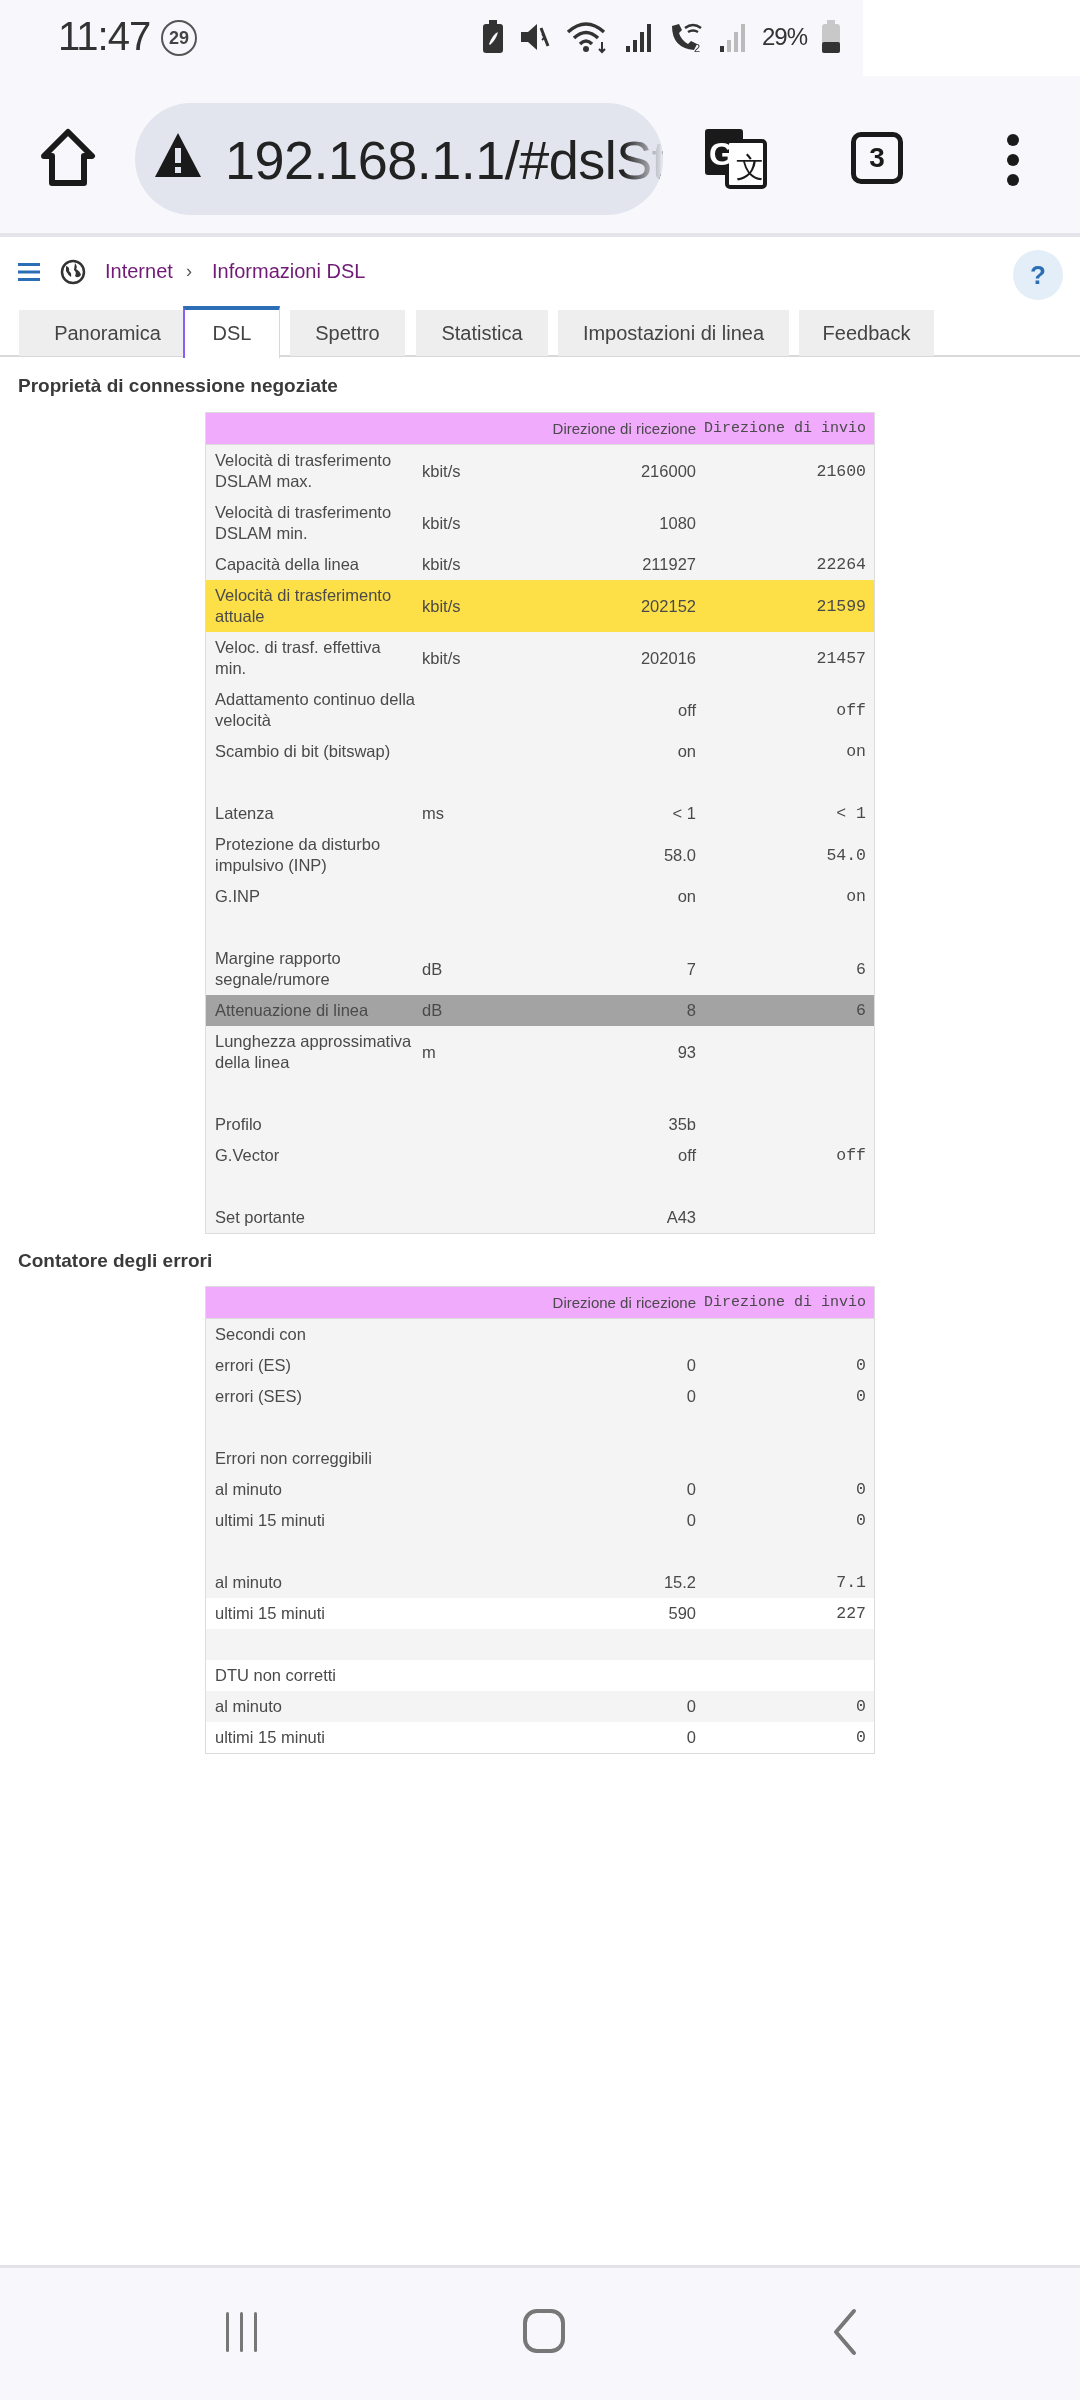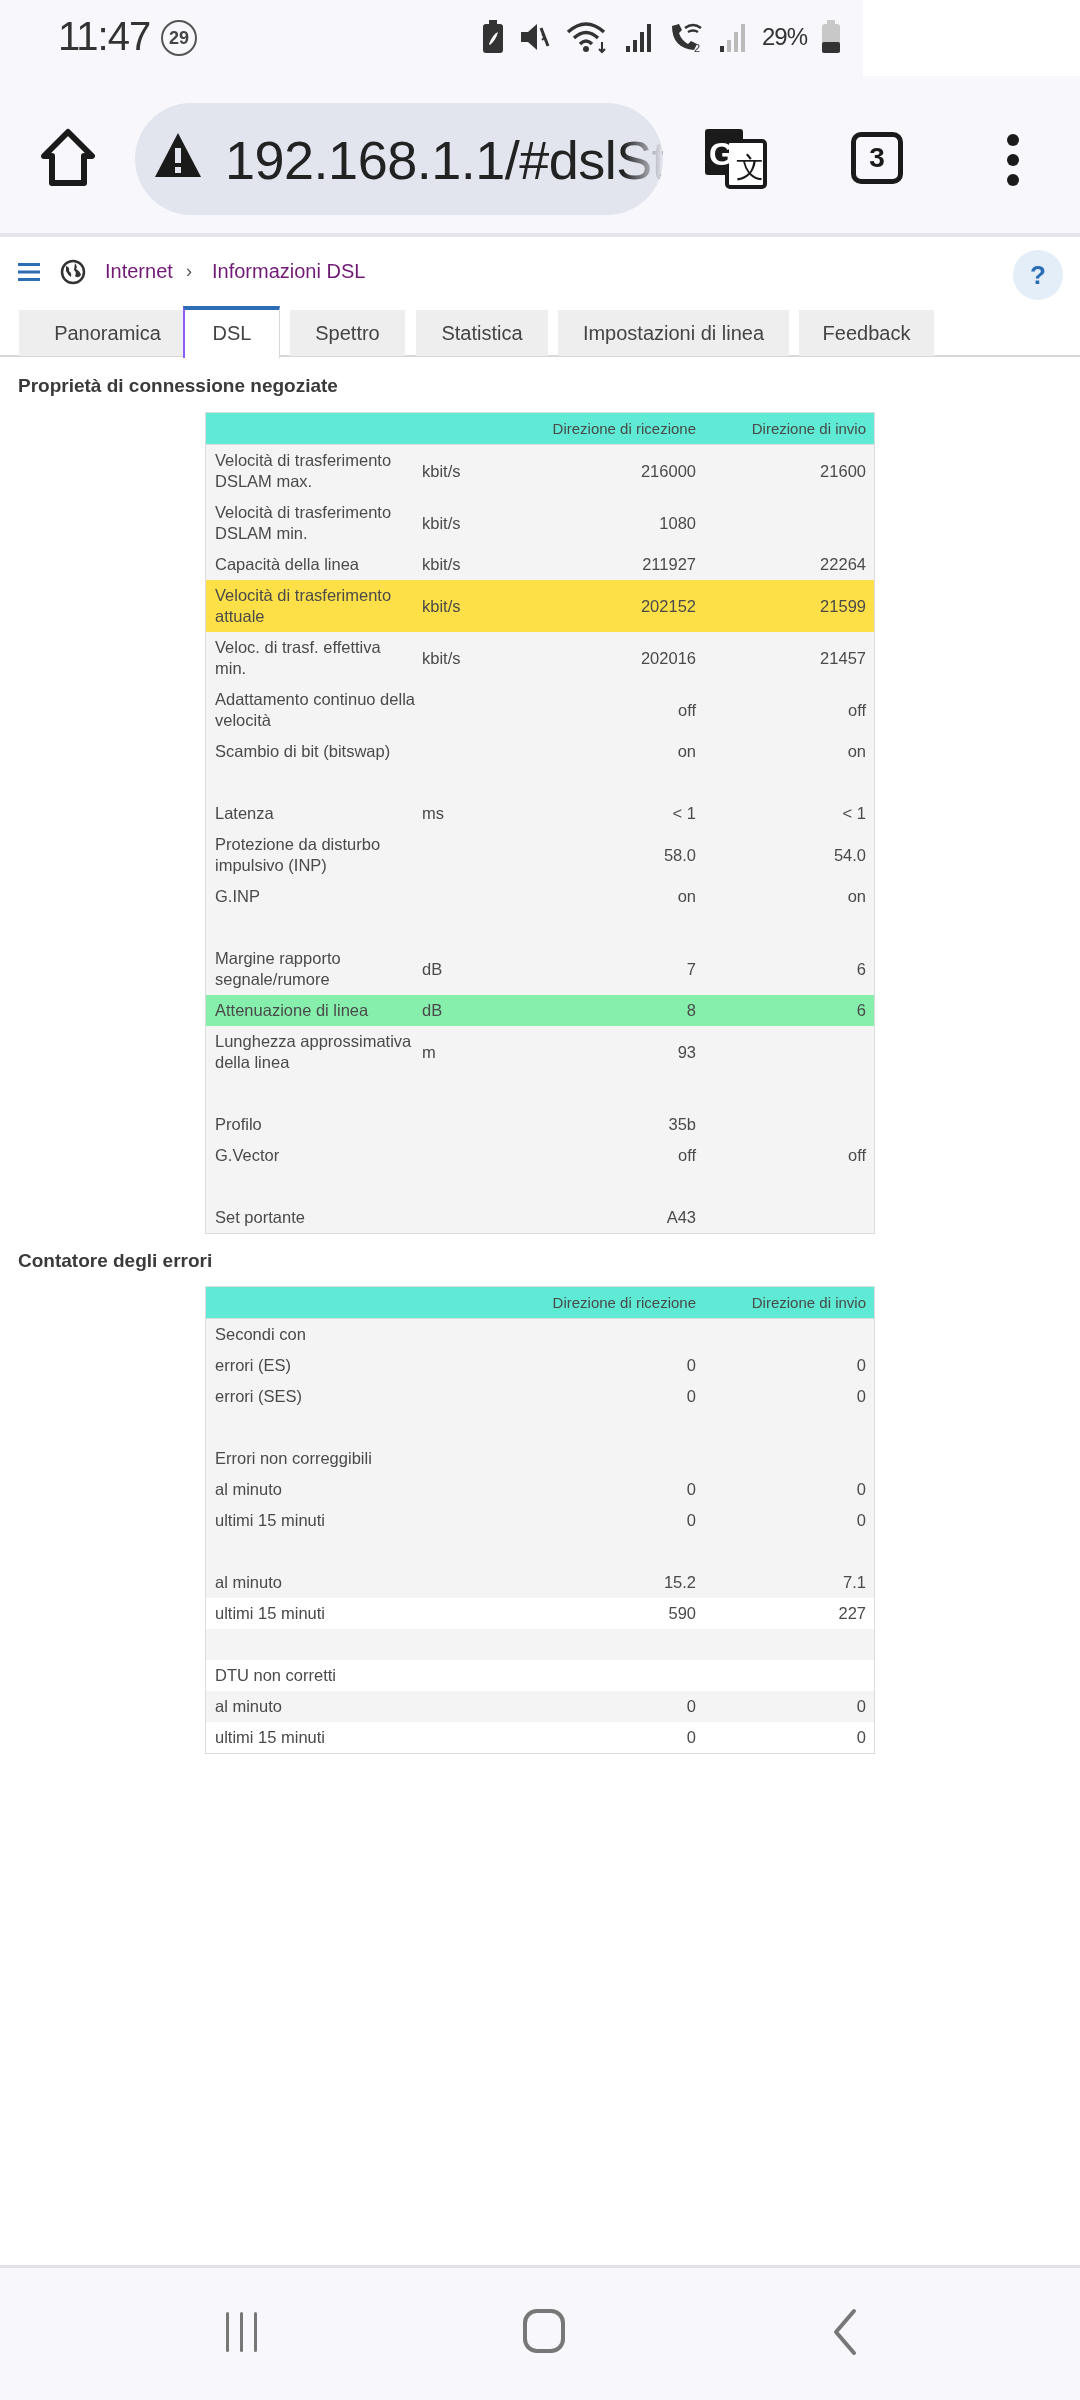--- a/index.html
+++ b/index.html
@@ -37,27 +37,27 @@
 
   
   .tabs { position: absolute; top: 308px; left: 0; width: 1080px; height: 49px; border-bottom: 2px solid #d8d8d8; }
   .tab { position: absolute; top: 2px; height: 46px; background: #eeeeee; font-size: 20px; color: #444; text-align: center; line-height: 46px; }
   .tab.active { background: #ffffff; border-top: 4px solid #2c6eb5; border-left: 2px solid #8b5cf6; border-right: 1px solid #d8d8d8; top: -2px; height: 52px; line-height: 46px; }
 
   .section-title { position: absolute; left: 18px; font-size: 19px; font-weight: bold; color: #3a3a3a; }
 
   
   .dtable { position: absolute; left: 205px; width: 670px; border: 1px solid #dcdcdc; border-collapse: collapse; font-size: 16.5px; color: #4a4a4a; }
-  .dtable .hdr { display: flex; height: 32px; background: #5eead4; border-bottom: 1px solid #dcdcdc; font-size: 15px; }
+  .dtable .hdr { display: flex; height: 32px; background: #f0abfc; border-bottom: 1px solid #dcdcdc; font-size: 15px; }
   .dtable .row { display: flex; align-items: center; }
   .dtable .row:nth-child(odd of .row) { background: #f4f4f4; }
   .c-label { width: 210px; padding-left: 9px; line-height: 21px; }
   .c-unit { width: 100px; padding-left: 6px; }
   .c-rx { width: 180px; text-align: right; }
-  .c-tx { width: 178px; text-align: right; padding-right: 8px; }
+  .c-tx { width: 178px; text-align: right; padding-right: 8px; font-family: Liberation Mono, monospace; }
   .hdr .c-label, .hdr .c-unit, .hdr .c-rx, .hdr .c-tx { line-height: 32px; }
   .h1 { height: 31px; }
   .h2 { height: 52px; }
 
   .navbar { position: absolute; top: 2265px; left: 0; width: 1080px; height: 135px; background: #f8f8fc; border-top: 3px solid #e2e2e8; }
   .nav-recent { position: absolute; left: 222px; top: 42px; width: 40px; height: 44px; }
   .nav-home { position: absolute; left: 522px; top: 40px; width: 44px; height: 46px; }
   .nav-back { position: absolute; left: 832px; top: 40px; width: 26px; height: 48px; }
 </style>
 </head>
@@ -241,21 +241,21 @@
       <div class="c-unit"></div>
       <div class="c-rx"></div>
       <div class="c-tx"></div>
     </div>
     <div class="row h2">
       <div class="c-label">Margine rapporto segnale/rumore</div>
       <div class="c-unit">dB</div>
       <div class="c-rx">7</div>
       <div class="c-tx">6</div>
     </div>
-    <div class="row h1" style="background: #86efac;">
+    <div class="row h1" style="background: #a3a3a3;">
       <div class="c-label">Attenuazione di linea</div>
       <div class="c-unit">dB</div>
       <div class="c-rx">8</div>
       <div class="c-tx">6</div>
     </div>
     <div class="row h2">
       <div class="c-label">Lunghezza approssimativa della linea</div>
       <div class="c-unit">m</div>
       <div class="c-rx">93</div>
       <div class="c-tx"></div>

